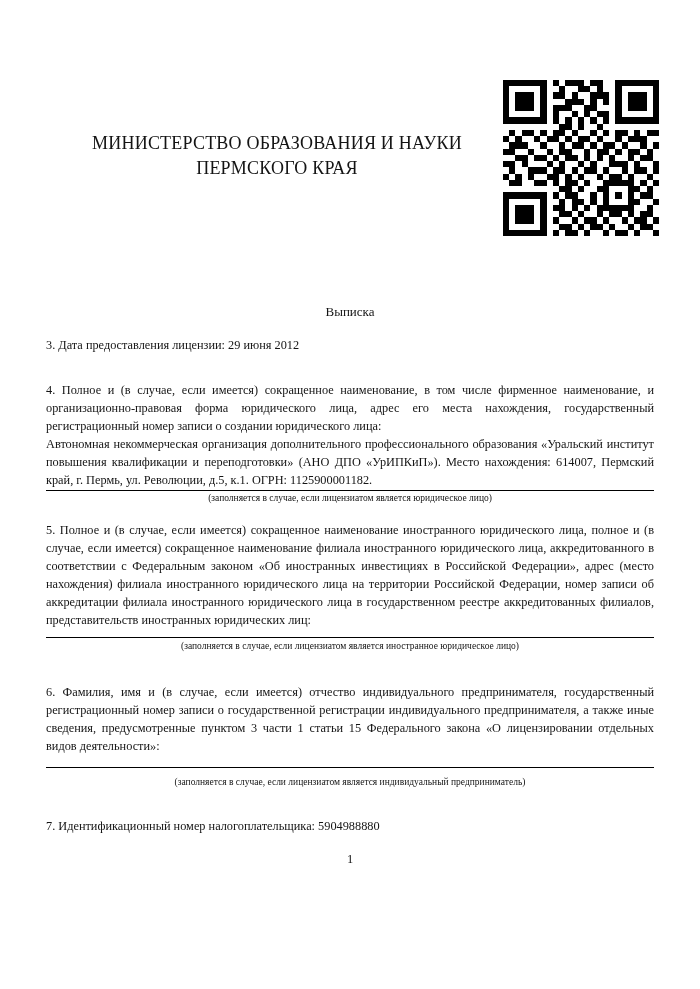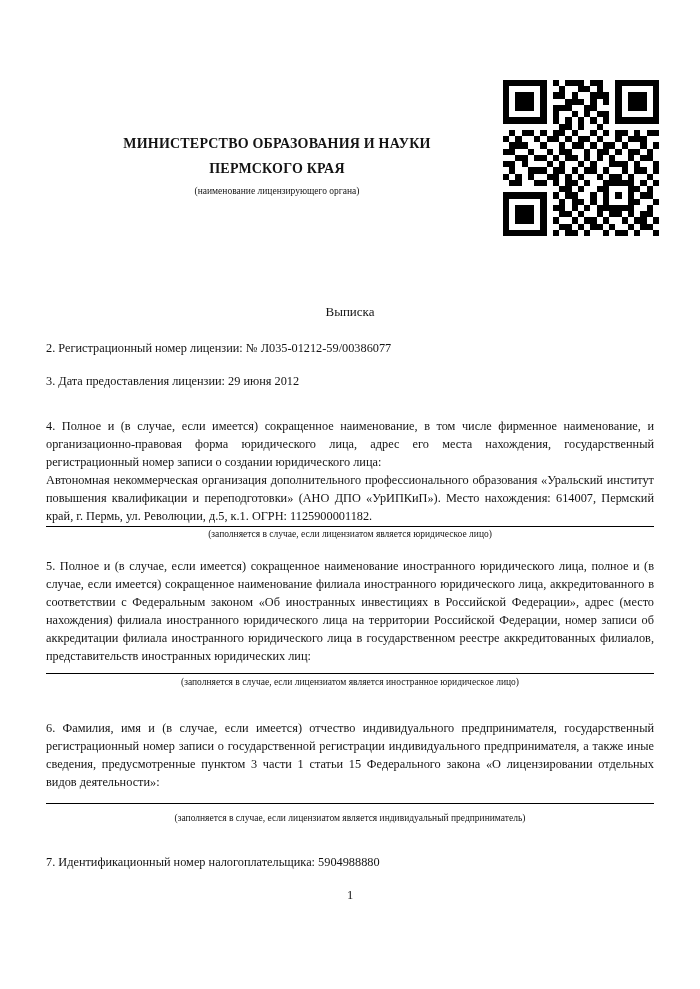--- a/index.html
+++ b/index.html
@@ -16,21 +16,21 @@
     overflow: hidden;
     background: #ffffff;
   }
   
   .header { position: relative; height: 303px; }
   .ministry-block {
     position: absolute; top: 131px; left: 63px;
     width: 428px; text-align: center;
   }
   .ministry-name {
-    font-weight: bold; font-size: 14px; line-height: 25px;
+    font-weight: normal; font-size: 18px; line-height: 25px;
     letter-spacing: 0.2px;
   }
   .ministry-caption { font-size: 9.5px; line-height: 12px; margin-top: 4px; }
   .qr-code {
     position: absolute; top: 80px; left: 503px;
     width: 156px; height: 156px;
     display: grid;
     grid-template-columns: repeat(25, 1fr);
     grid-auto-rows: 1fr;
   }
@@ -62,21 +62,20 @@
 </style>
 </head>
 <body>
 
 <div class="page">
 
   <div class="header">
     <div class="ministry-block">
       <div class="ministry-name">МИНИСТЕРСТВО ОБРАЗОВАНИЯ И НАУКИ</div>
       <div class="ministry-name">ПЕРМСКОГО КРАЯ</div>
-      <div class="ministry-caption">(наименование лицензирующего органа)</div>
     </div>
     <div class="qr-code">
         <div class="qm on"></div>
         <div class="qm on"></div>
         <div class="qm on"></div>
         <div class="qm on"></div>
         <div class="qm on"></div>
         <div class="qm on"></div>
         <div class="qm on"></div>
         <div class="qm"></div>
@@ -698,21 +697,20 @@
         <div class="qm"></div>
         <div class="qm on"></div>
       </div>
   </div>
 
   <div class="content">
 
     <div class="doc-title">Выписка</div>
 
 
-    <div class="line-item mt-item2">2. Регистрационный номер лицензии: № Л035-01212-59/00386077</div>
 
     <div class="line-item mt-item3">3. Дата предоставления лицензии: 29 июня 2012</div>
 
     <div>
       <div class="para mt-item4">4. Полное и (в случае, если имеется) сокращенное наименование, в том числе фирменное наименование, и организационно-правовая форма юридического лица, адрес его места нахождения, государственный регистрационный номер записи о создании юридического лица:</div>
       <div class="para">Автономная некоммерческая организация дополнительного профессионального образования «Уральский институт повышения квалификации и переподготовки» (АНО ДПО «УрИПКиП»). Место нахождения: 614007, Пермский край, г. Пермь, ул. Революции, д.5, к.1. ОГРН: 1125900001182.</div>
       <hr class="rule mt-hr4">
       <div class="caption mt-cap4">(заполняется в случае, если лицензиатом является юридическое лицо)</div>
     </div>
 

